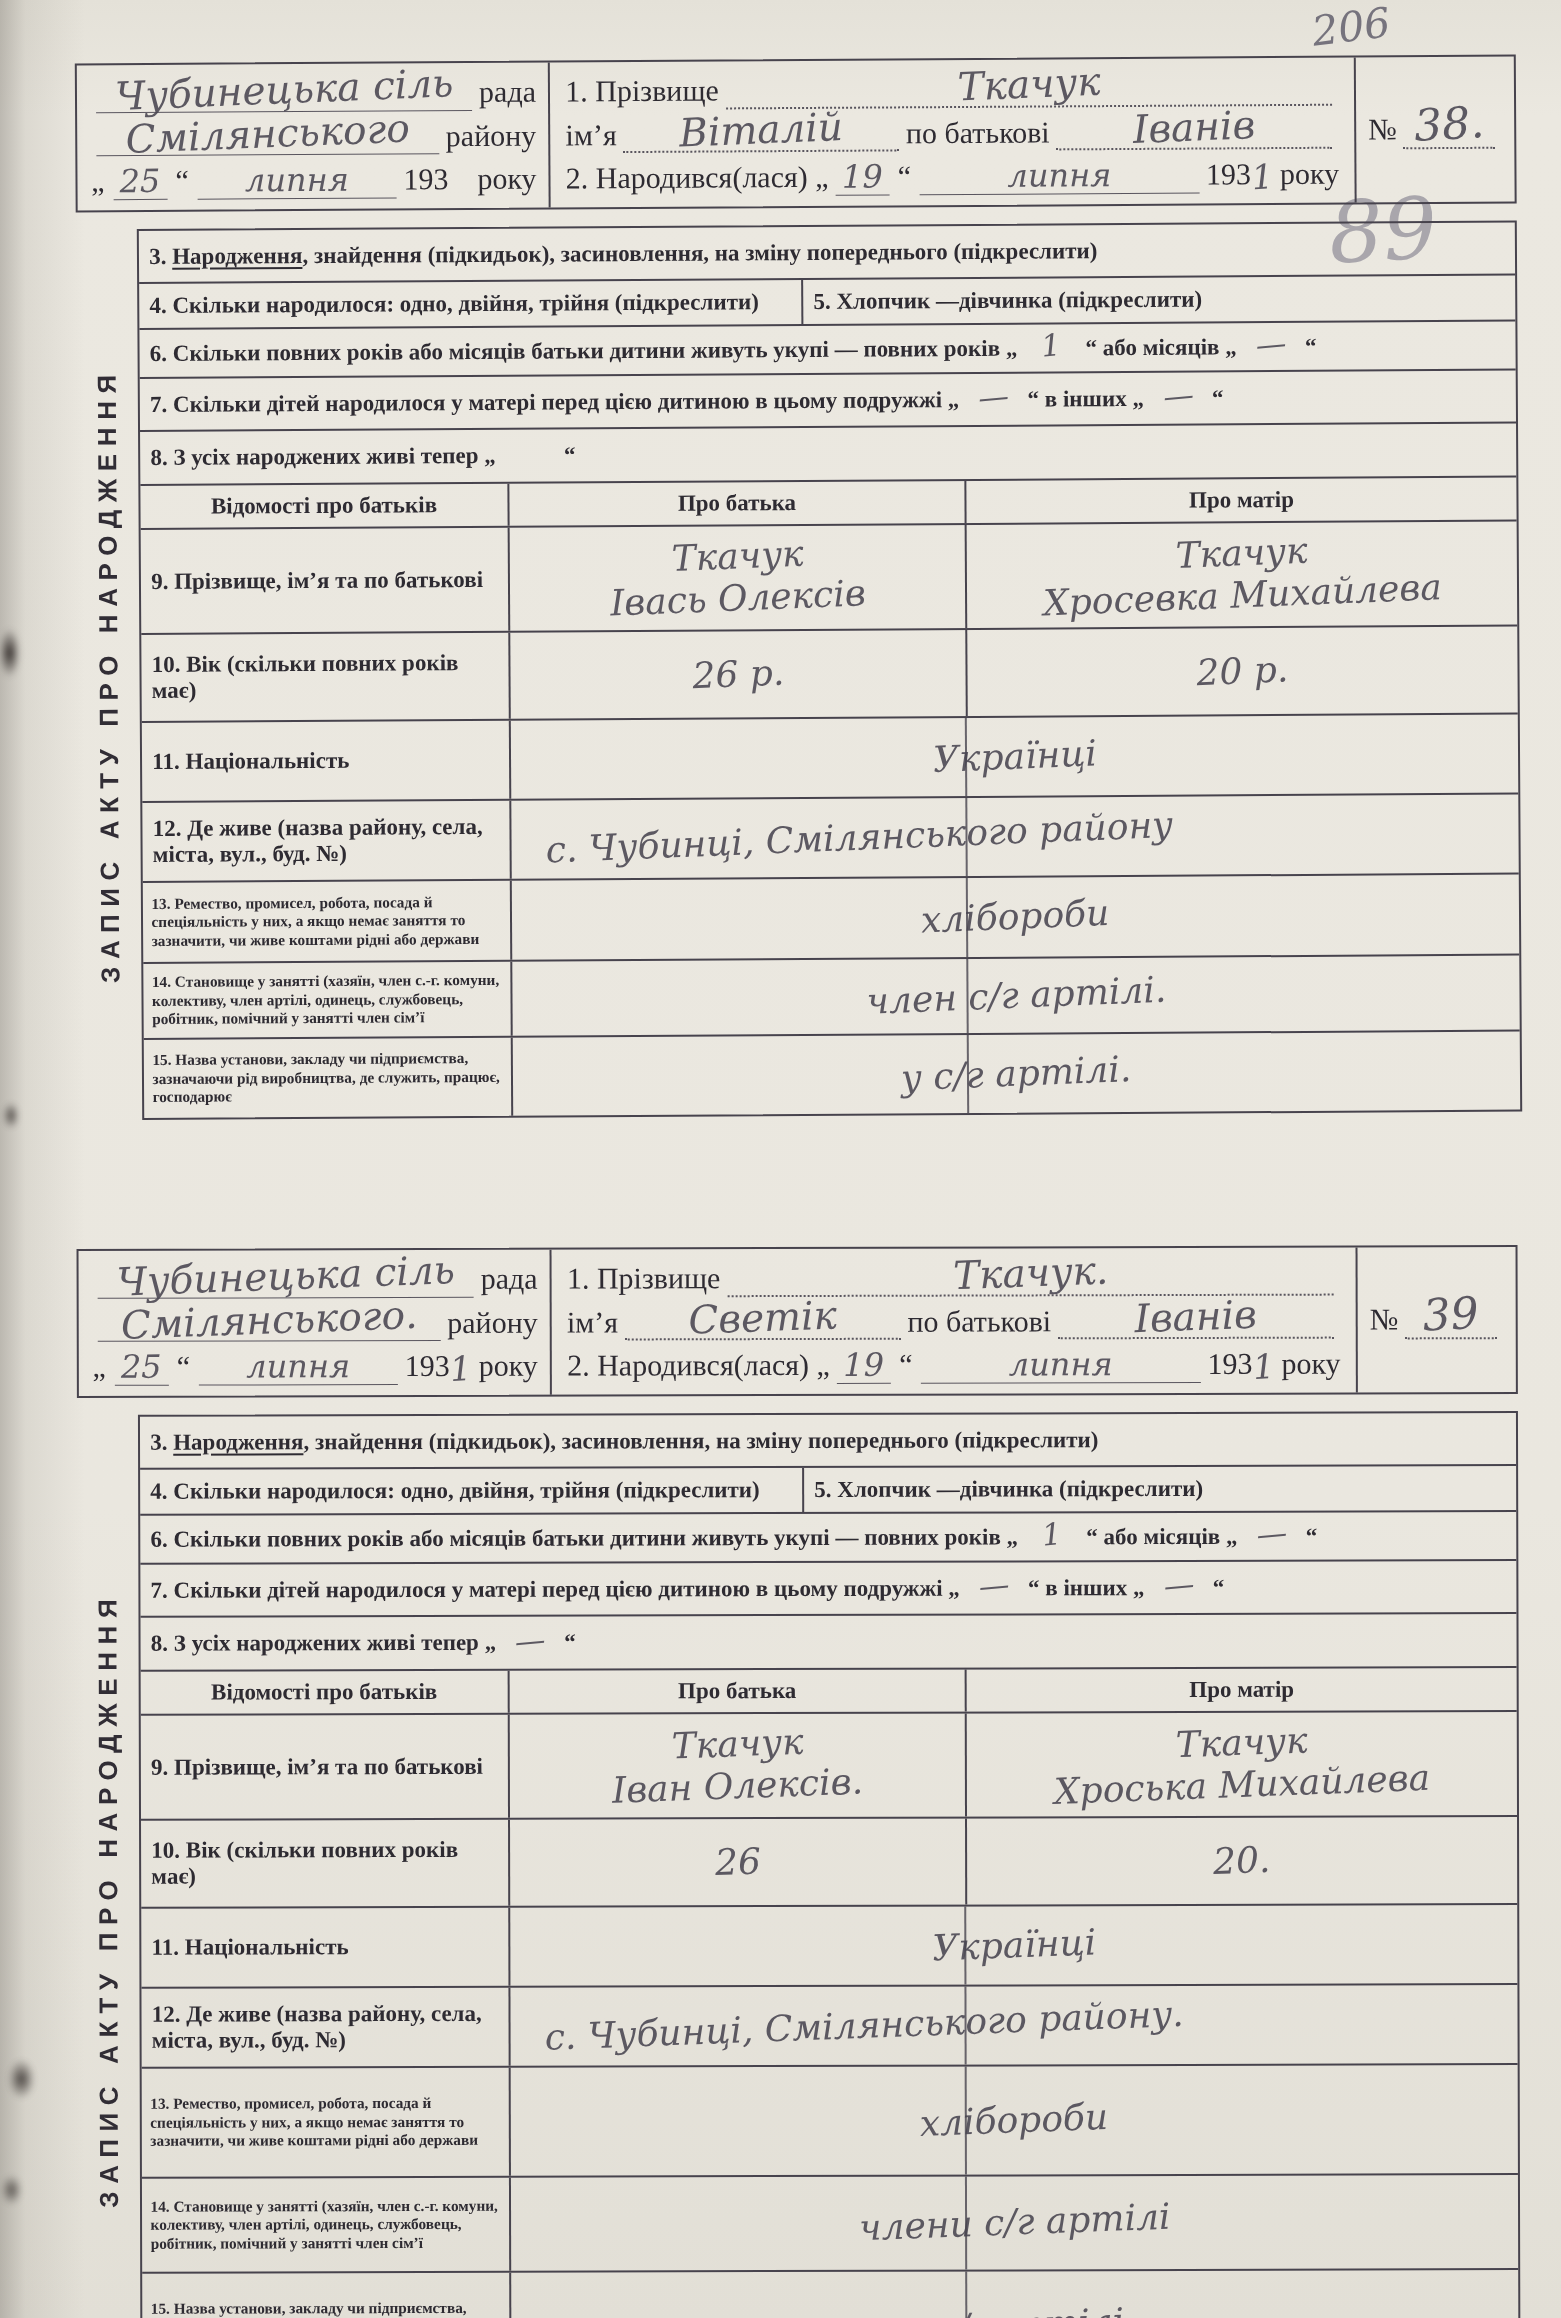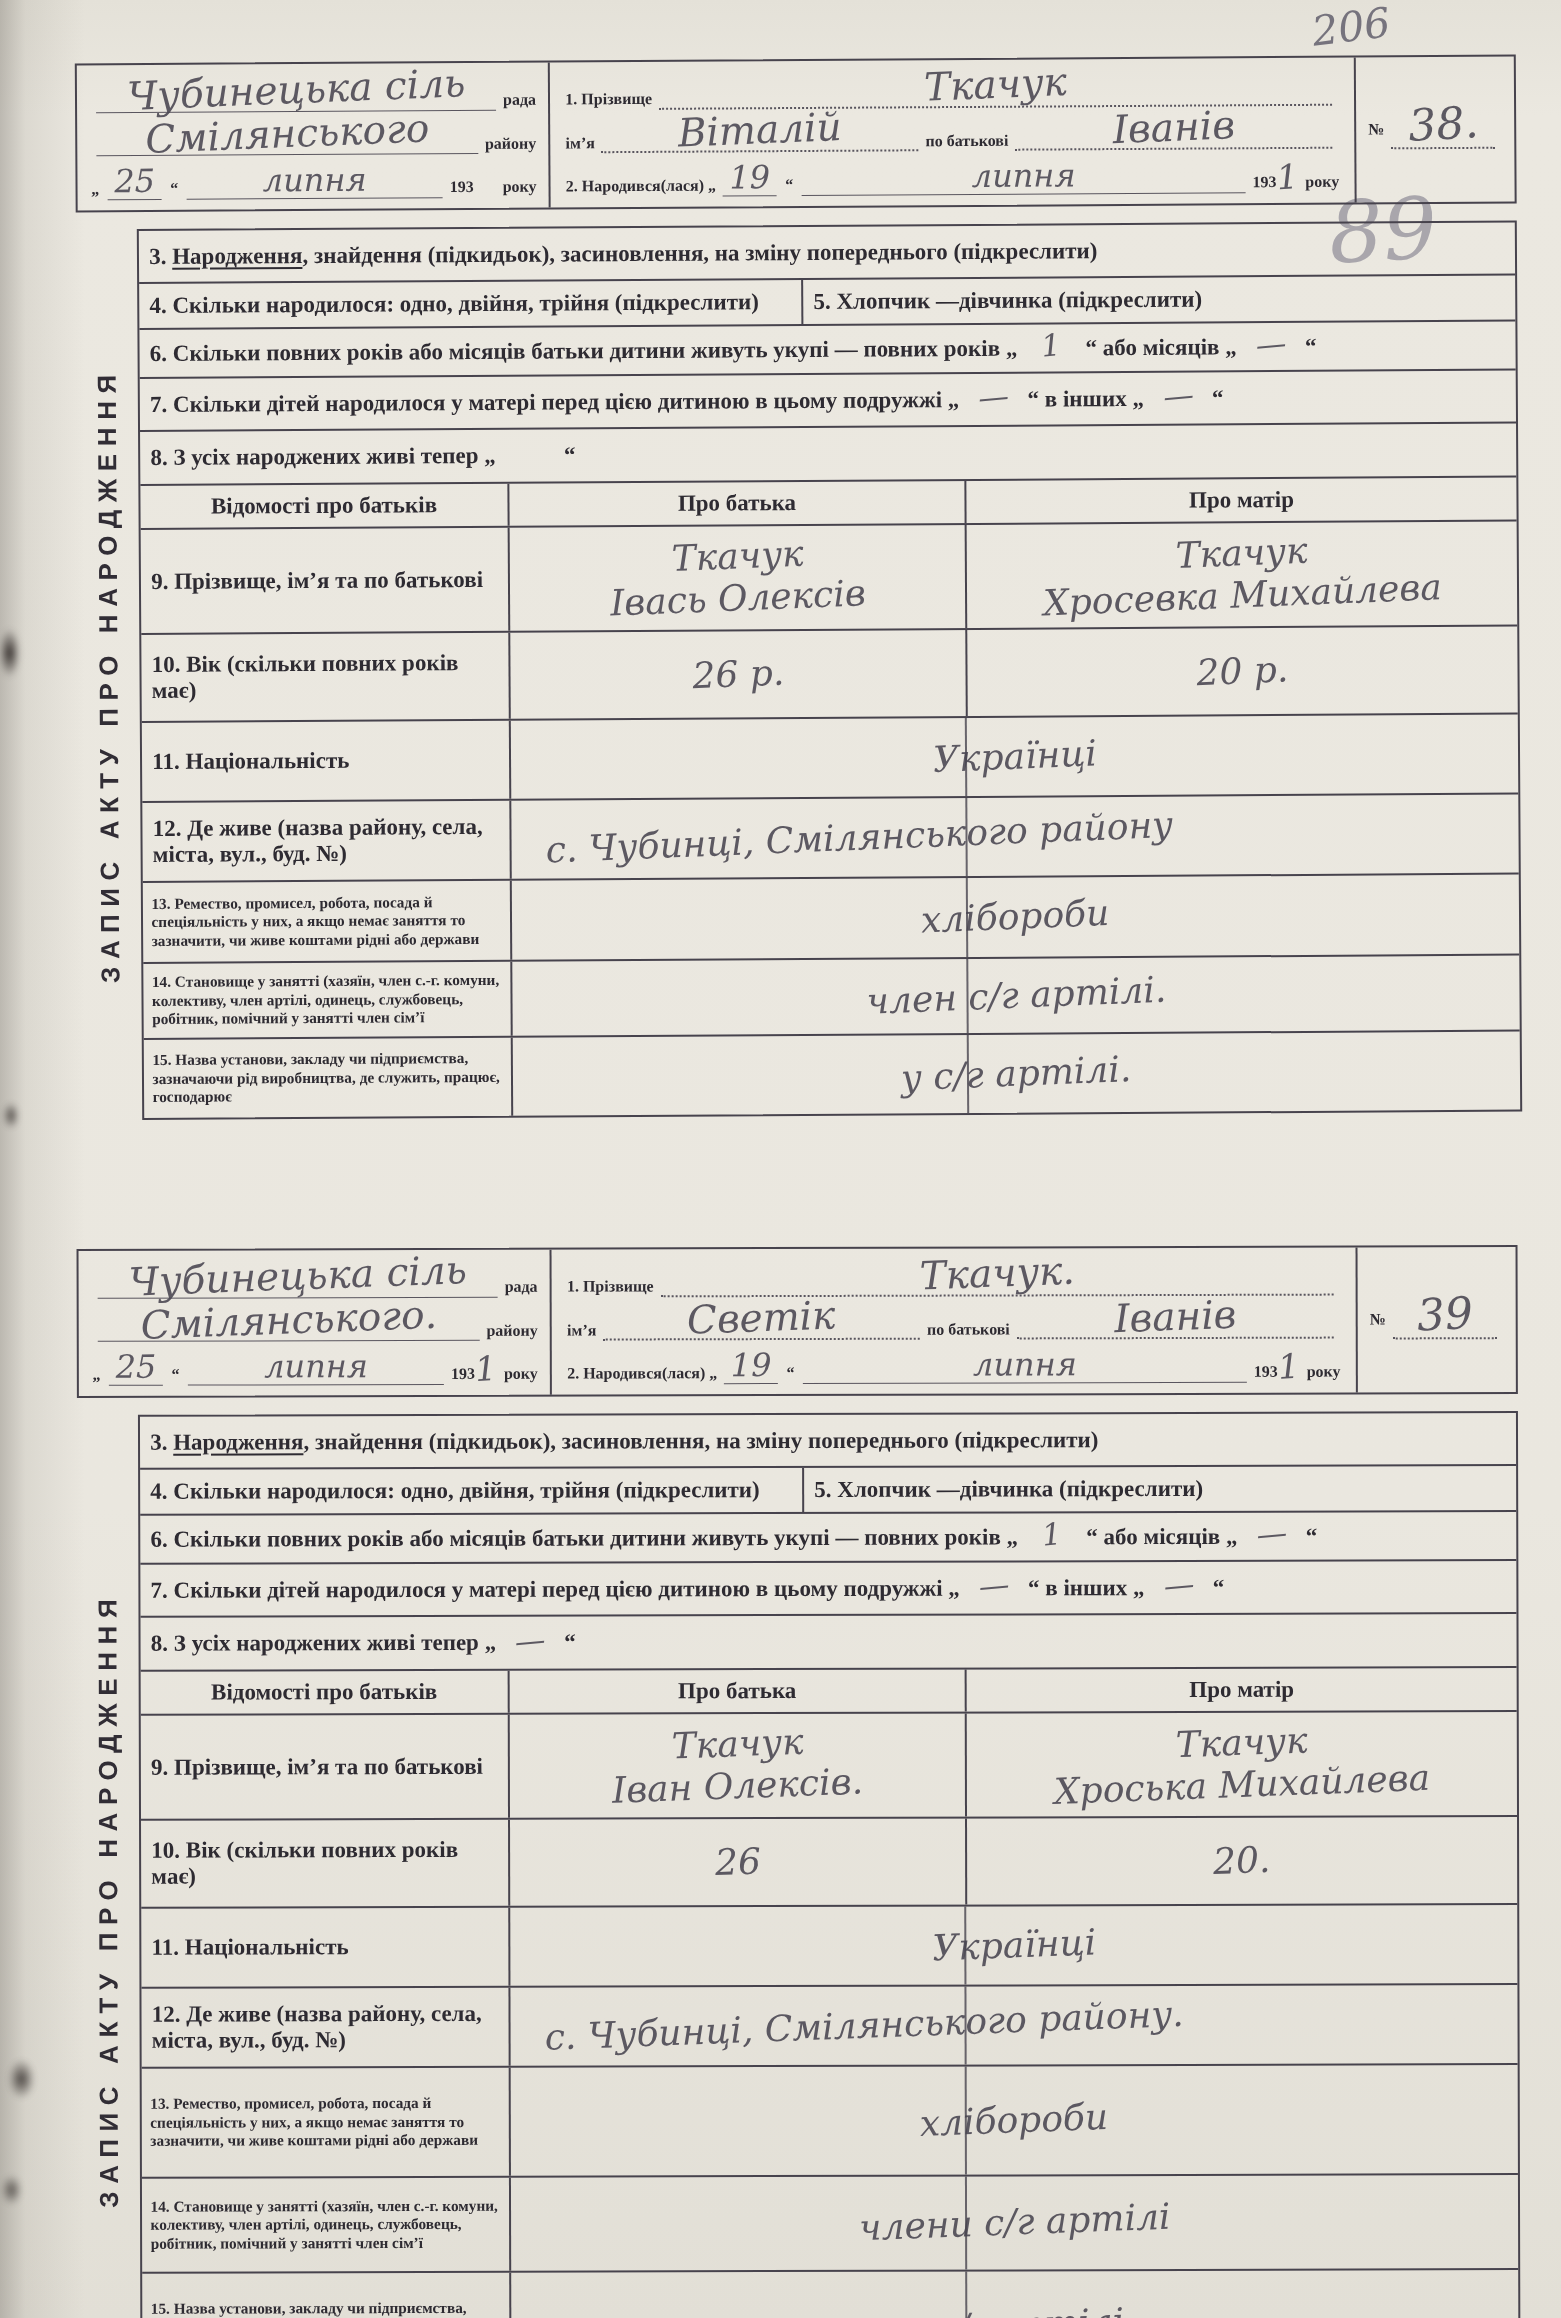--- a/index.html
+++ b/index.html
@@ -18,21 +18,21 @@
 
   .form { position:absolute; left:78px; width:1441px; }
   .form1 { top:59px; transform:rotate(-0.35deg); }
   .form2 { top:1247px; transform:rotate(-0.15deg); }
 
   .hdr { display:flex; height:149px; border:2.5px solid #47434d; }
   .hplace { width:473px; border-right:2.5px solid #47434d; padding:6.8px 12px 10.2px; display:flex; flex-direction:column; justify-content:space-between; }
   .hname { flex:1; border-right:2.5px solid #47434d; padding:6.8px 15.3px 10.2px; display:flex; flex-direction:column; justify-content:space-between; }
   .hno { width:158px; padding:6.8px 12px; display:flex; align-items:center; }
   .hline { display:flex; align-items:flex-end; height:41px; position:relative; }
-  .plbl { font-size:16px; font-weight:bold; white-space:nowrap; padding-bottom:1.7px; }
+  .plbl { font-size:30px; font-weight:normal; white-space:nowrap; padding-bottom:1.7px; }
   .q { padding:0 1.7px 1.7px; }
   .blank { flex:1 1 auto; align-self:stretch; position:relative; border-bottom:1.7px solid #59555e; margin:0 6.8px; }
   .blank.dotted { border-bottom:2.5px dotted #59555e; }
   .blank .hw { position:absolute; left:0; right:0; bottom:-1.7px; text-align:center; white-space:nowrap; }
   .b-day { flex:0 0 54px; }
   .b-month { flex:1 1 auto; }
   .hw-hdr { font-size:39px; transform:rotate(-2deg); }
   .hw-sm { font-size:32px; }
   .hw-yr { display:inline-block; width:29px; font-size:34px; transform:translateY(3.4px) rotate(-4deg); }
   .hw-no { font-size:44px; transform:rotate(-3deg); }

